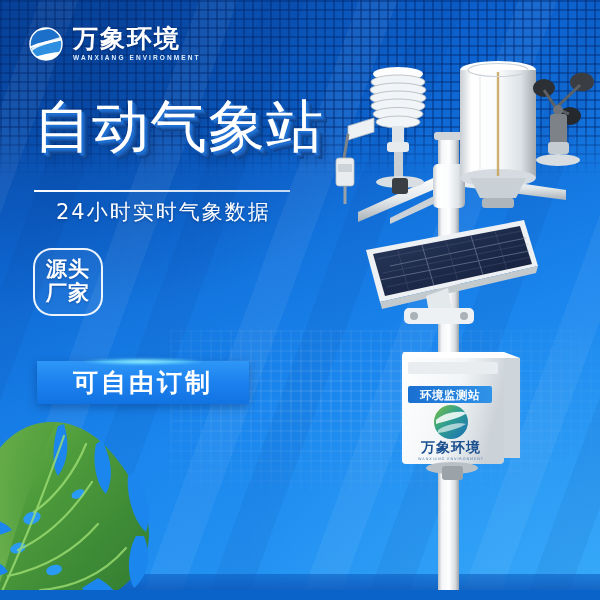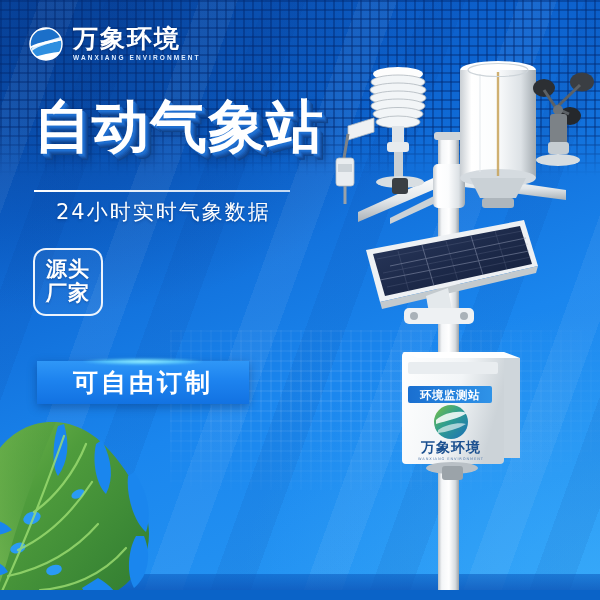--- a/index.html
+++ b/index.html
@@ -86,21 +86,21 @@
   }
   .logo-en{
     font-size:6.5px; color:#dfeeff; letter-spacing:2.1px;
     margin-top:4px; font-weight:bold;
   }
 
   
   .headline{
     position:absolute; left:34px; top:98px;
     font-family:"DejaVu Sans",sans-serif;
-    font-size:57px; font-weight:bold; color:#ffffff;
+    font-size:57px; font-weight:normal; color:#ffffff;
     letter-spacing:1px; line-height:1;
     text-shadow:
        2px 2px 0 #1f6fd0, 3px 3px 0 #1b63c0,
        4px 4px 0 #1757ad, 5px 5px 0 #134c9c,
        6px 6px 0 #10448c, 7px 7px 10px rgba(2,30,80,.45);
   }
 
   
   .divider{
     position:absolute; left:34px; top:190px; width:256px; height:2px;
@@ -113,21 +113,21 @@
     text-shadow:0 1px 3px rgba(0,35,95,.45);
   }
 
   
   .badges{
     position:absolute; left:33px; top:248px;
     display:flex; gap:14px;
   }
   .badge{
     width:70px; height:68px; border:2px solid rgba(255,255,255,.92);
-    border-radius:13px;
+    border-radius:19px;
     display:flex; flex-direction:column; align-items:center; justify-content:center;
     color:#ffffff; font-family:"DejaVu Sans",sans-serif;
     font-size:21px; font-weight:bold; line-height:1.12; letter-spacing:1px;
     background:rgba(255,255,255,.05);
     text-shadow:0 1px 2px rgba(0,35,95,.4);
   }
 
   
   .cta{
     position:absolute; left:37px; top:361px;

